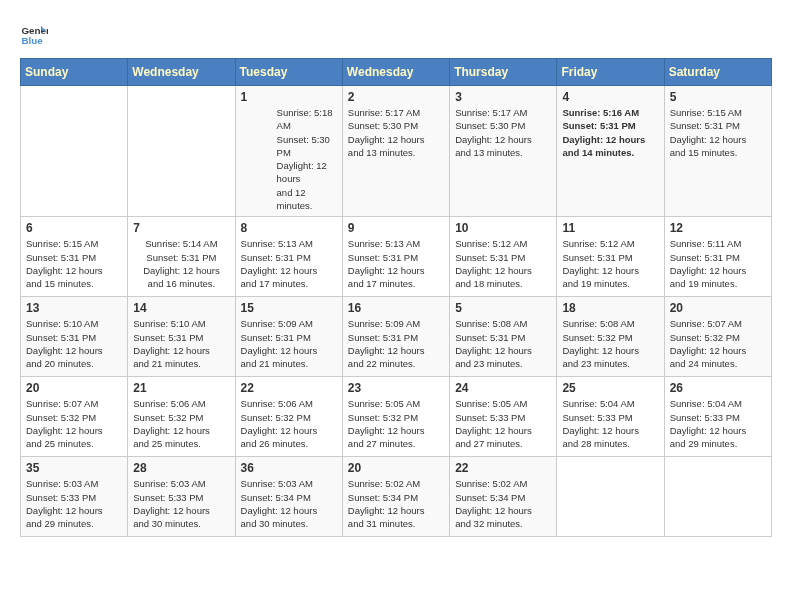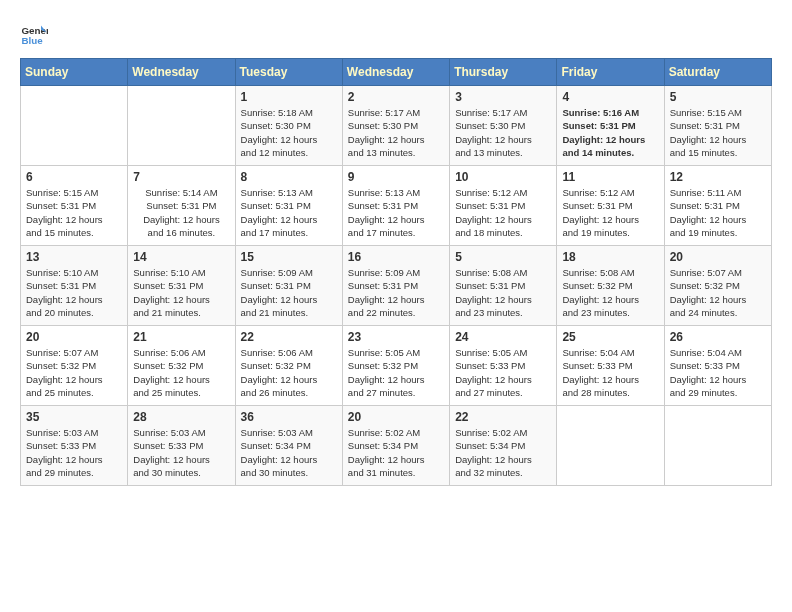--- a/index.html
+++ b/index.html
@@ -111,21 +111,21 @@
         <th>Friday</th>
         <th>Saturday</th>
       </tr>
   </thead>
   <tbody id="calendar-body">
   <tr>
         <td class="empty-cell"></td>
         <td class="empty-cell"></td>
         <td>
           <span class="day-number">1</span>
-          <div class="day-info" style="white-space: pre-line;">Sunrise: 5:18 AM
+          <div class="day-info" style="white-space: pre-line; margin-left: 36px;">Sunrise: 5:18 AM
 Sunset: 5:30 PM
 Daylight: 12 hours
 and 12 minutes.</div>
         </td>
         <td>
           <span class="day-number">2</span>
           <div class="day-info" style="white-space: pre-line;">Sunrise: 5:17 AM
 Sunset: 5:30 PM
 Daylight: 12 hours
 and 13 minutes.</div>

